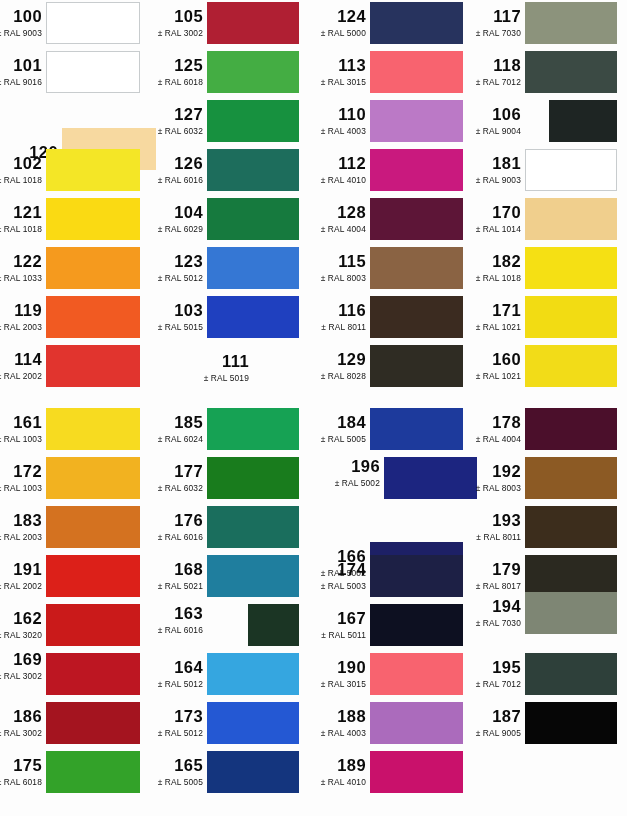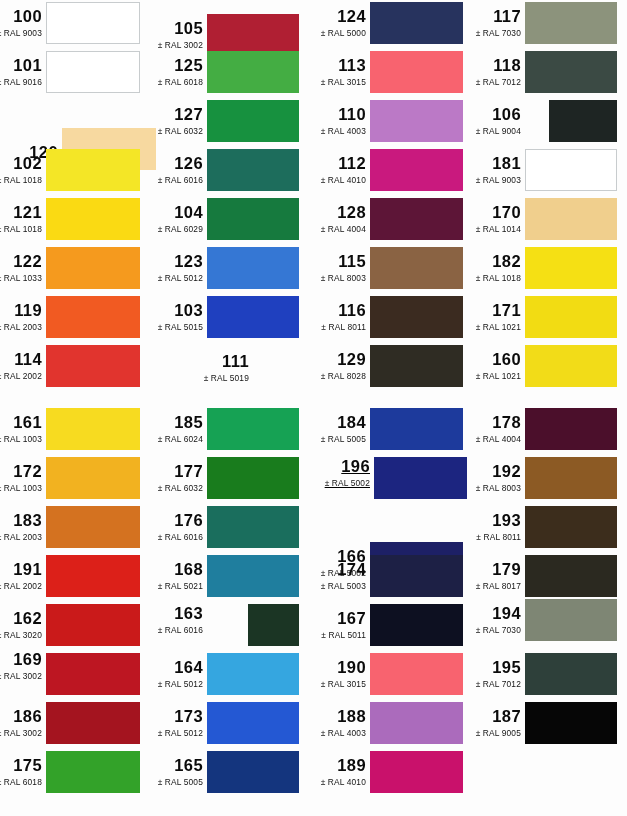--- a/index.html
+++ b/index.html
@@ -145,21 +145,21 @@
           <div class="labels">
             <div class="code">114</div>
             <div class="ral">± RAL 2002</div>
           </div>
           <div class="chip-wrap">
             <div class="chip" title="114 ± RAL 2002" style="background: rgb(225, 52, 46); height: 42px;"></div>
           </div>
         </div>
       </div>
       <div class="column" style="left: 161px; top: 2px; width: 138px;">
-        <div class="swatch-row" style="position: absolute; top: 0px; left: 0px; width: 100%; height: 42px; margin-top: 12px;">
+        <div class="swatch-row" style="position: absolute; top: 0px; left: 0px; width: 100%; height: 42px;">
           <div class="labels">
             <div class="code">105</div>
             <div class="ral">± RAL 3002</div>
           </div>
           <div class="chip-wrap">
             <div class="chip" title="105 ± RAL 3002" style="background: rgb(176, 31, 51); height: 42px;"></div>
           </div>
         </div>
         <div class="swatch-row" style="position: absolute; top: 49px; left: 0px; width: 100%; height: 42px;">
           <div class="labels">
@@ -524,21 +524,21 @@
       <div class="column" style="left: 324px; top: 408px; width: 139px;">
         <div class="swatch-row" style="position: absolute; top: 0px; left: 0px; width: 100%; height: 42px;">
           <div class="labels">
             <div class="code">184</div>
             <div class="ral">± RAL 5005</div>
           </div>
           <div class="chip-wrap">
             <div class="chip" title="184 ± RAL 5005" style="background: rgb(29, 58, 156); height: 42px;"></div>
           </div>
         </div>
-        <div class="swatch-row" style="position: absolute; top: 49px; left: 4px; width: 100%; height: 32px; text-decoration: underline;">
+        <div class="swatch-row" style="position: absolute; top: 49px; left: 14px; width: 100%; height: 32px;">
           <div class="labels">
             <div class="code">196</div>
             <div class="ral">± RAL 5002</div>
           </div>
           <div class="chip-wrap">
             <div class="chip" title="196 ± RAL 5002" style="background: rgb(28, 37, 128); height: 42px;"></div>
           </div>
         </div>
         <div class="swatch-row" style="position: absolute; top: 98px; left: 0px; width: 100%; height: 42px; margin-top: 36px;">
           <div class="labels">
@@ -625,21 +625,21 @@
         </div>
         <div class="swatch-row" style="position: absolute; top: 147px; left: 0px; width: 100%; height: 42px;">
           <div class="labels">
             <div class="code">179</div>
             <div class="ral">± RAL 8017</div>
           </div>
           <div class="chip-wrap">
             <div class="chip" title="179 ± RAL 8017" style="background: rgb(43, 41, 32); height: 42px;"></div>
           </div>
         </div>
-        <div class="swatch-row" style="position: absolute; top: 191px; left: 0px; width: 100%; height: 42px; justify-content: flex-end;">
+        <div class="swatch-row" style="position: absolute; top: 184px; left: 0px; width: 100%; height: 42px; justify-content: flex-end;">
           <div class="labels">
             <div class="code">194</div>
             <div class="ral">± RAL 7030</div>
           </div>
           <div class="chip-wrap">
             <div class="chip" title="194 ± RAL 7030" style="background: rgb(126, 134, 116); height: 42px;"></div>
           </div>
         </div>
         <div class="swatch-row" style="position: absolute; top: 245px; left: 0px; width: 100%; height: 42px;">
           <div class="labels">

